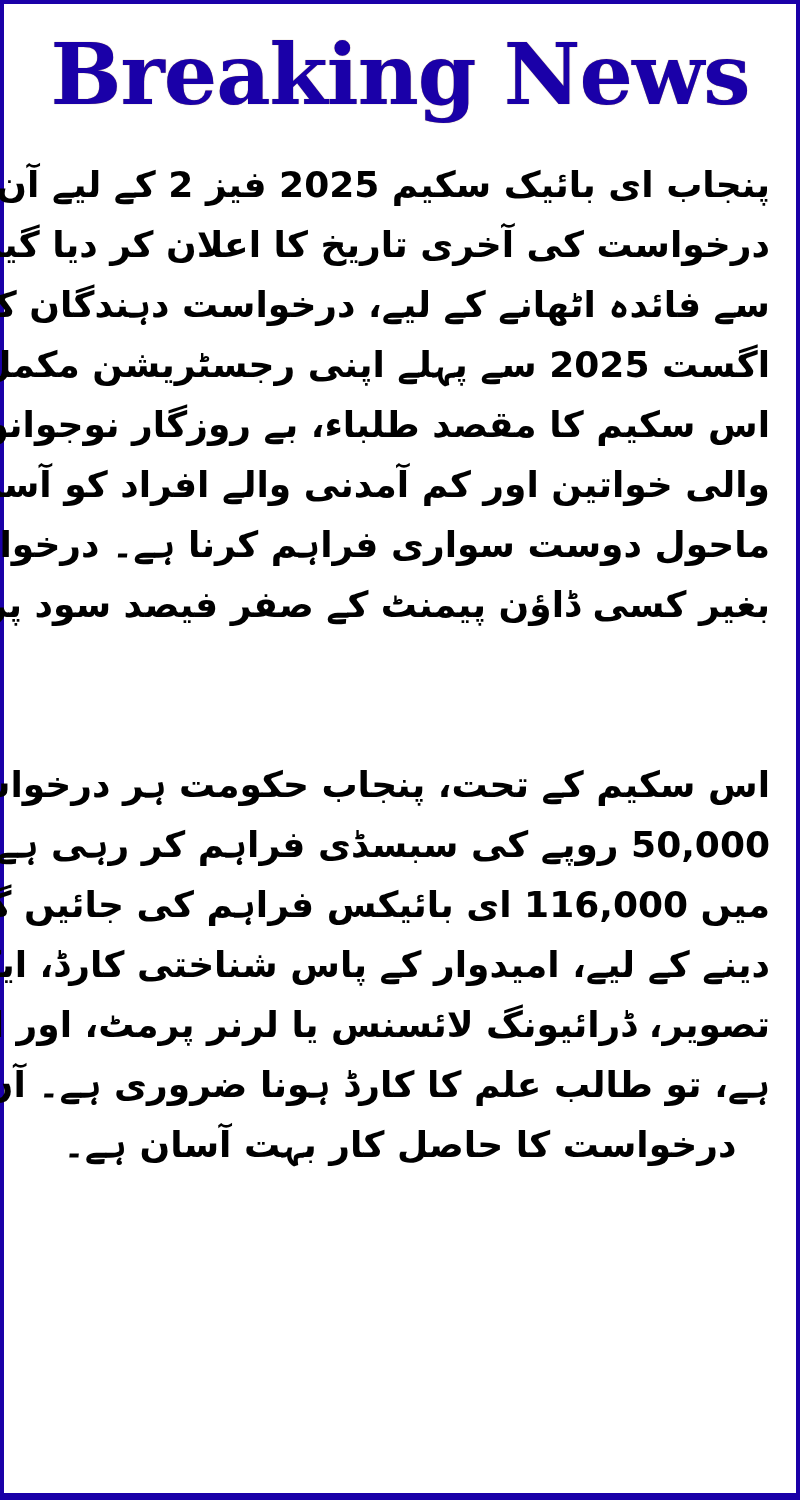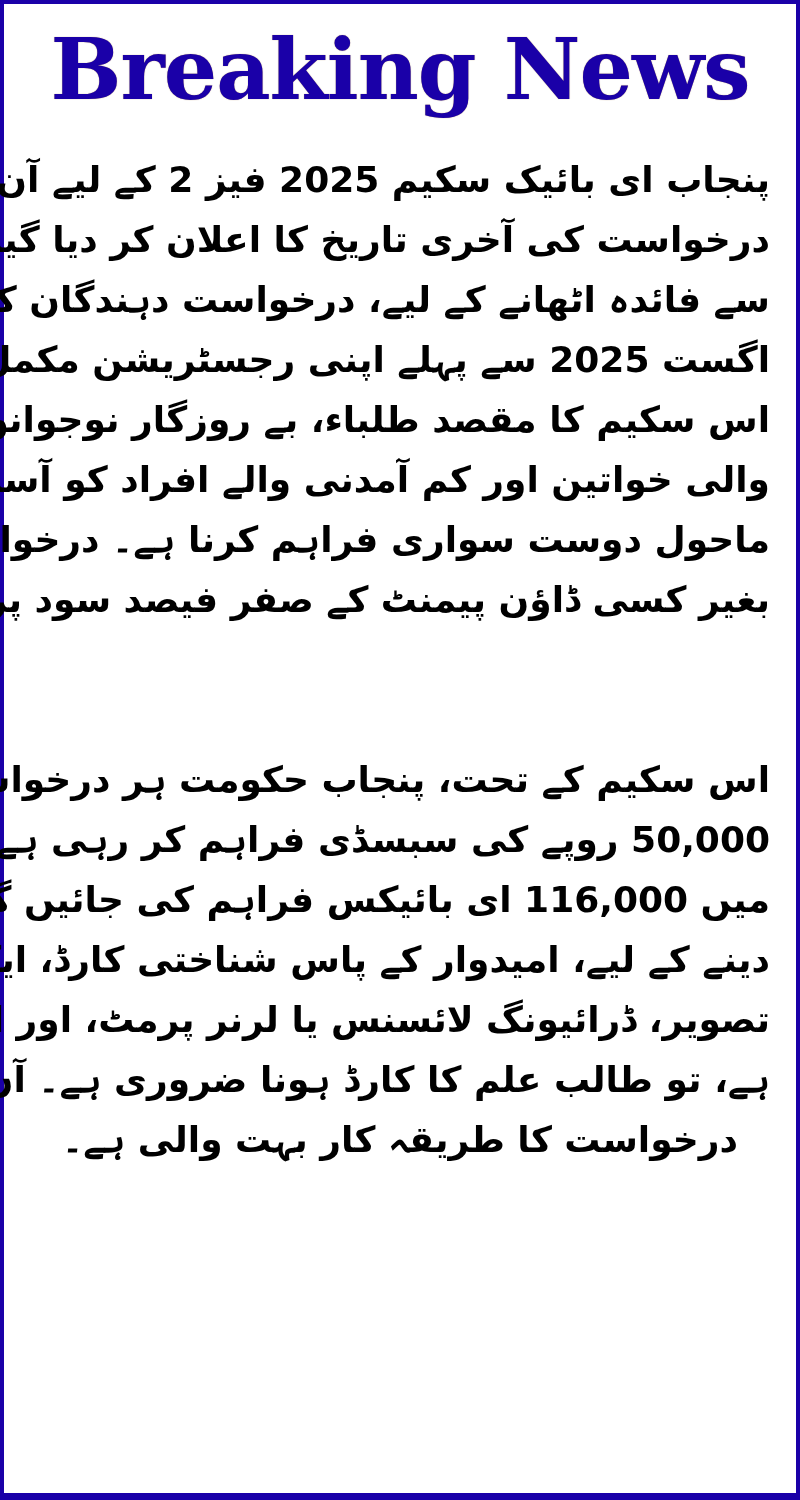--- a/index.html
+++ b/index.html
@@ -17,22 +17,22 @@
       box-sizing: border-box;
       width: 800px;
       height: 1500px;
       border-top: 4px solid #1a00a8;
       border-left: 4px solid #1a00a8;
       border-right: 4px solid #1a00a8;
       border-bottom: 7px solid #1a00a8;
       background: #ffffff;
     }
     .headline {
-      margin: 12px;
-      padding-top: 4px;
+      margin: 1px;
+      padding-top: 20px;
       height: 100px;
       text-align: center;
       font-family: "DejaVu Serif", "Liberation Serif", serif;
       font-weight: bold;
       font-size: 84px;
       line-height: 100px;
       letter-spacing: -1px;
       color: #1a00a8;
       text-shadow: 0 0 1px #b08a5a;
     }
@@ -82,16 +82,16 @@
 
     <div class="para-gap"></div>
 
     <div class="para para-2">
       <span class="line">اس سکیم کے تحت، پنجاب حکومت ہر درخواست دہندہ کو</span>
       <span class="line">50,000 روپے کی سبسڈی فراہم کر رہی ہے، اور ملک بھر</span>
       <span class="line">میں 116,000 ای بائیکس فراہم کی جائیں گی۔ درخواست</span>
       <span class="line">دینے کے لیے، امیدوار کے پاس شناختی کارڈ، ایک حالیہ</span>
       <span class="line">تصویر، ڈرائیونگ لائسنس یا لرنر پرمٹ، اور اگر طالب علم</span>
       <span class="line">ہے، تو طالب علم کا کارڈ ہونا ضروری ہے۔ آن لائن</span>
-      <span class="line">درخواست کا طریقہ کار بہت والی ہے۔</span>
+      <span class="line">درخواست کا حاصل کار بہت آسان ہے۔</span>
     </div>
   </div>
 </div>
 
 </body></html>

